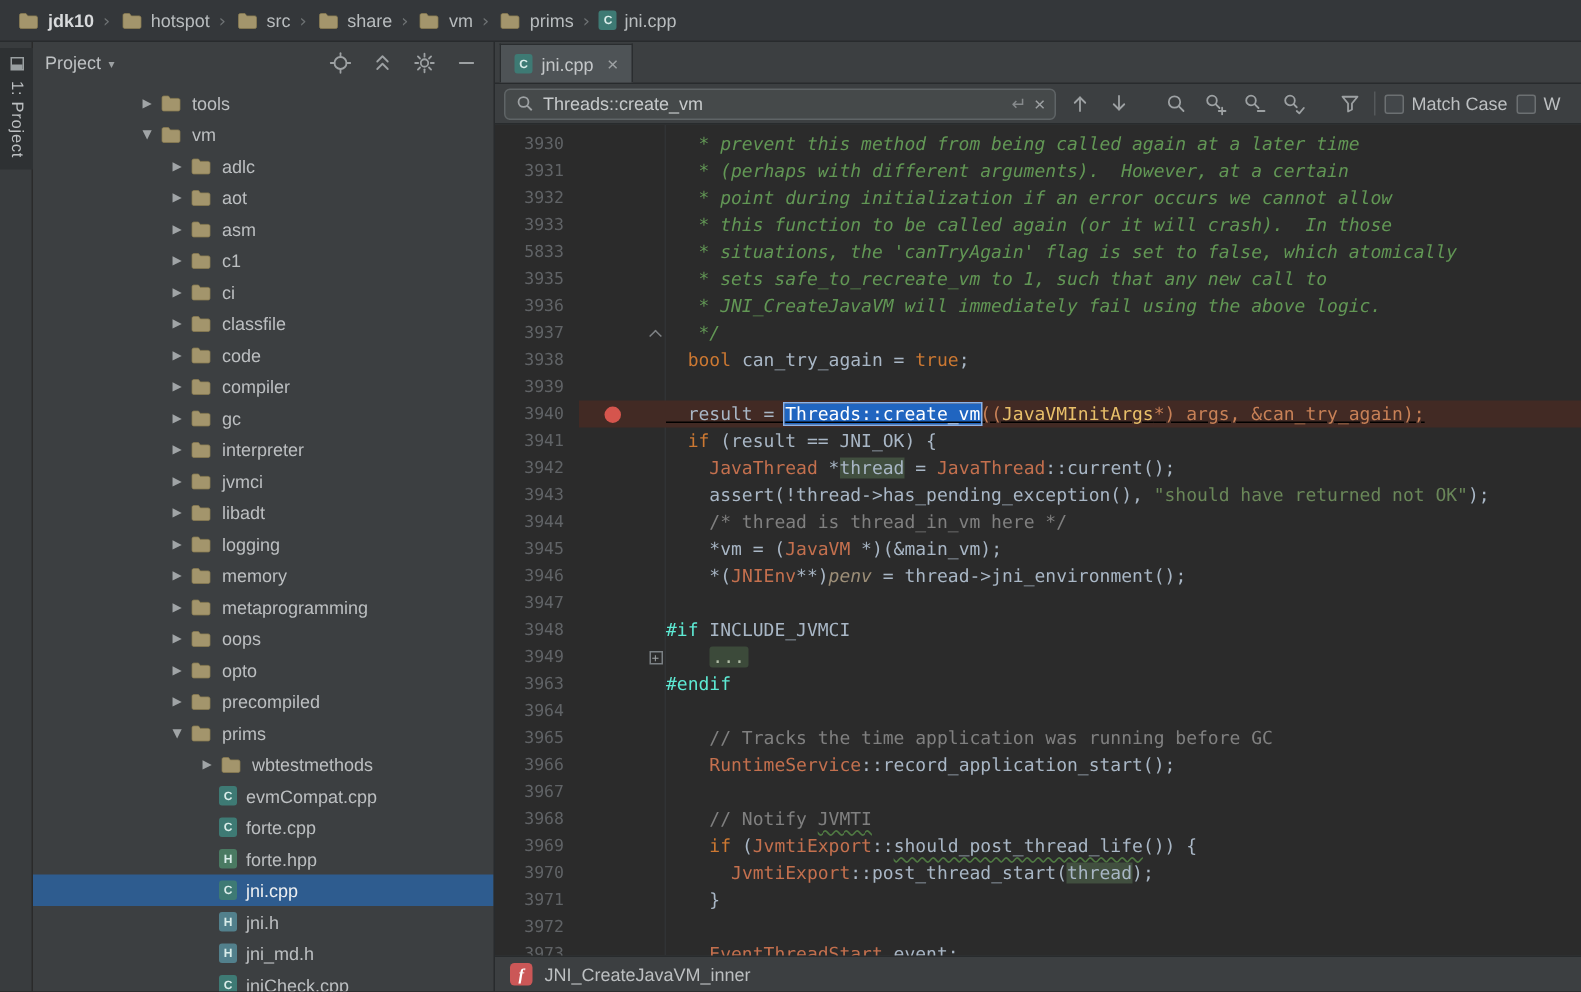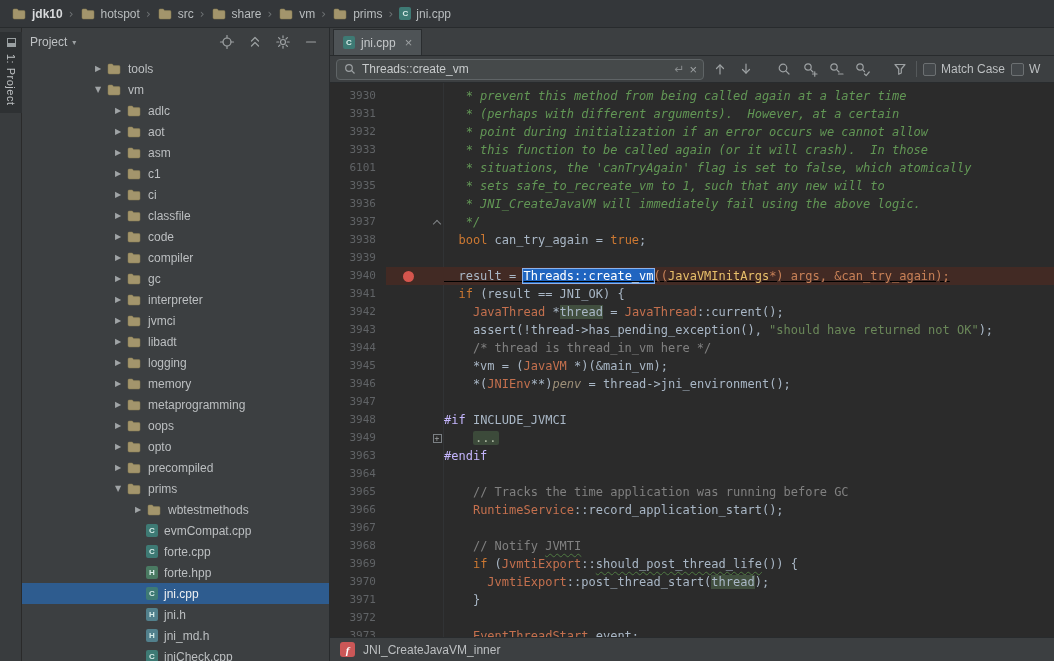--- a/index.html
+++ b/index.html
@@ -88,21 +88,21 @@
   .fold-plus { width: 9px; height: 9px; border: 1px solid #7b8084; color: #9da1a3;
     font: 8px/7px "DejaVu Sans Mono", monospace; text-align: center; }
   .fold-end { width: 6px; height: 6px; border-left: 1px solid #808487; border-top: 1px solid #808487;
     transform: rotate(45deg); margin-top: 3px; }
   .code-text { white-space: pre; line-height: 18px; }
 
   .s-def     { color: #a9b7c6; }
   .s-kw      { color: #cc7832; }
   .s-type    { color: #c4704e; }
   .s-typeY   { color: #e8bf6a; }
-  .s-dir     { color: #c4b5fd; }
+  .s-dir     { color: #5eead4; }
   .s-str     { color: #6a8759; }
   .s-doc     { color: #629755; font-style: italic; }
   .s-com     { color: #808080; }
   .s-warm    { color: #c88157; }
   .s-param   { color: #9d8f78; font-style: italic; }
   .s-sel     { color: #ffffff; background: #2065c0; outline: 1px solid #8ab3ea; }
   .s-hl      { color: #a9b7c6; background: #414f3f; }
   .s-fold    { color: #b0bca6; background: #3c4a3a; border-radius: 2px; padding: 0 2px; }
   .s-comwavy { color: #808080; }
   .s-defwavy { color: #a9b7c6; }
@@ -578,33 +578,33 @@
             </div>
             <div class="code-line">
               <span class="ln">3933</span>
               <span class="line-rest">
                 <span class="bp-zone"></span>
                 <span class="fold-zone"></span>
                 <span class="code-text"><span class="s-doc">   * this function to be called again (or it will crash).  In those</span></span>
               </span>
             </div>
             <div class="code-line">
-              <span class="ln">6101</span>
+              <span class="ln">5833</span>
               <span class="line-rest">
                 <span class="bp-zone"></span>
                 <span class="fold-zone"></span>
                 <span class="code-text"><span class="s-doc">   * situations, the 'canTryAgain' flag is set to false, which atomically</span></span>
               </span>
             </div>
             <div class="code-line">
               <span class="ln">3935</span>
               <span class="line-rest">
                 <span class="bp-zone"></span>
                 <span class="fold-zone"></span>
-                <span class="code-text"><span class="s-doc">   * sets safe_to_recreate_vm to 1, such that any new will to</span></span>
+                <span class="code-text"><span class="s-doc">   * sets safe_to_recreate_vm to 1, such that any new call to</span></span>
               </span>
             </div>
             <div class="code-line">
               <span class="ln">3936</span>
               <span class="line-rest">
                 <span class="bp-zone"></span>
                 <span class="fold-zone"></span>
                 <span class="code-text"><span class="s-doc">   * JNI_CreateJavaVM will immediately fail using the above logic.</span></span>
               </span>
             </div>

